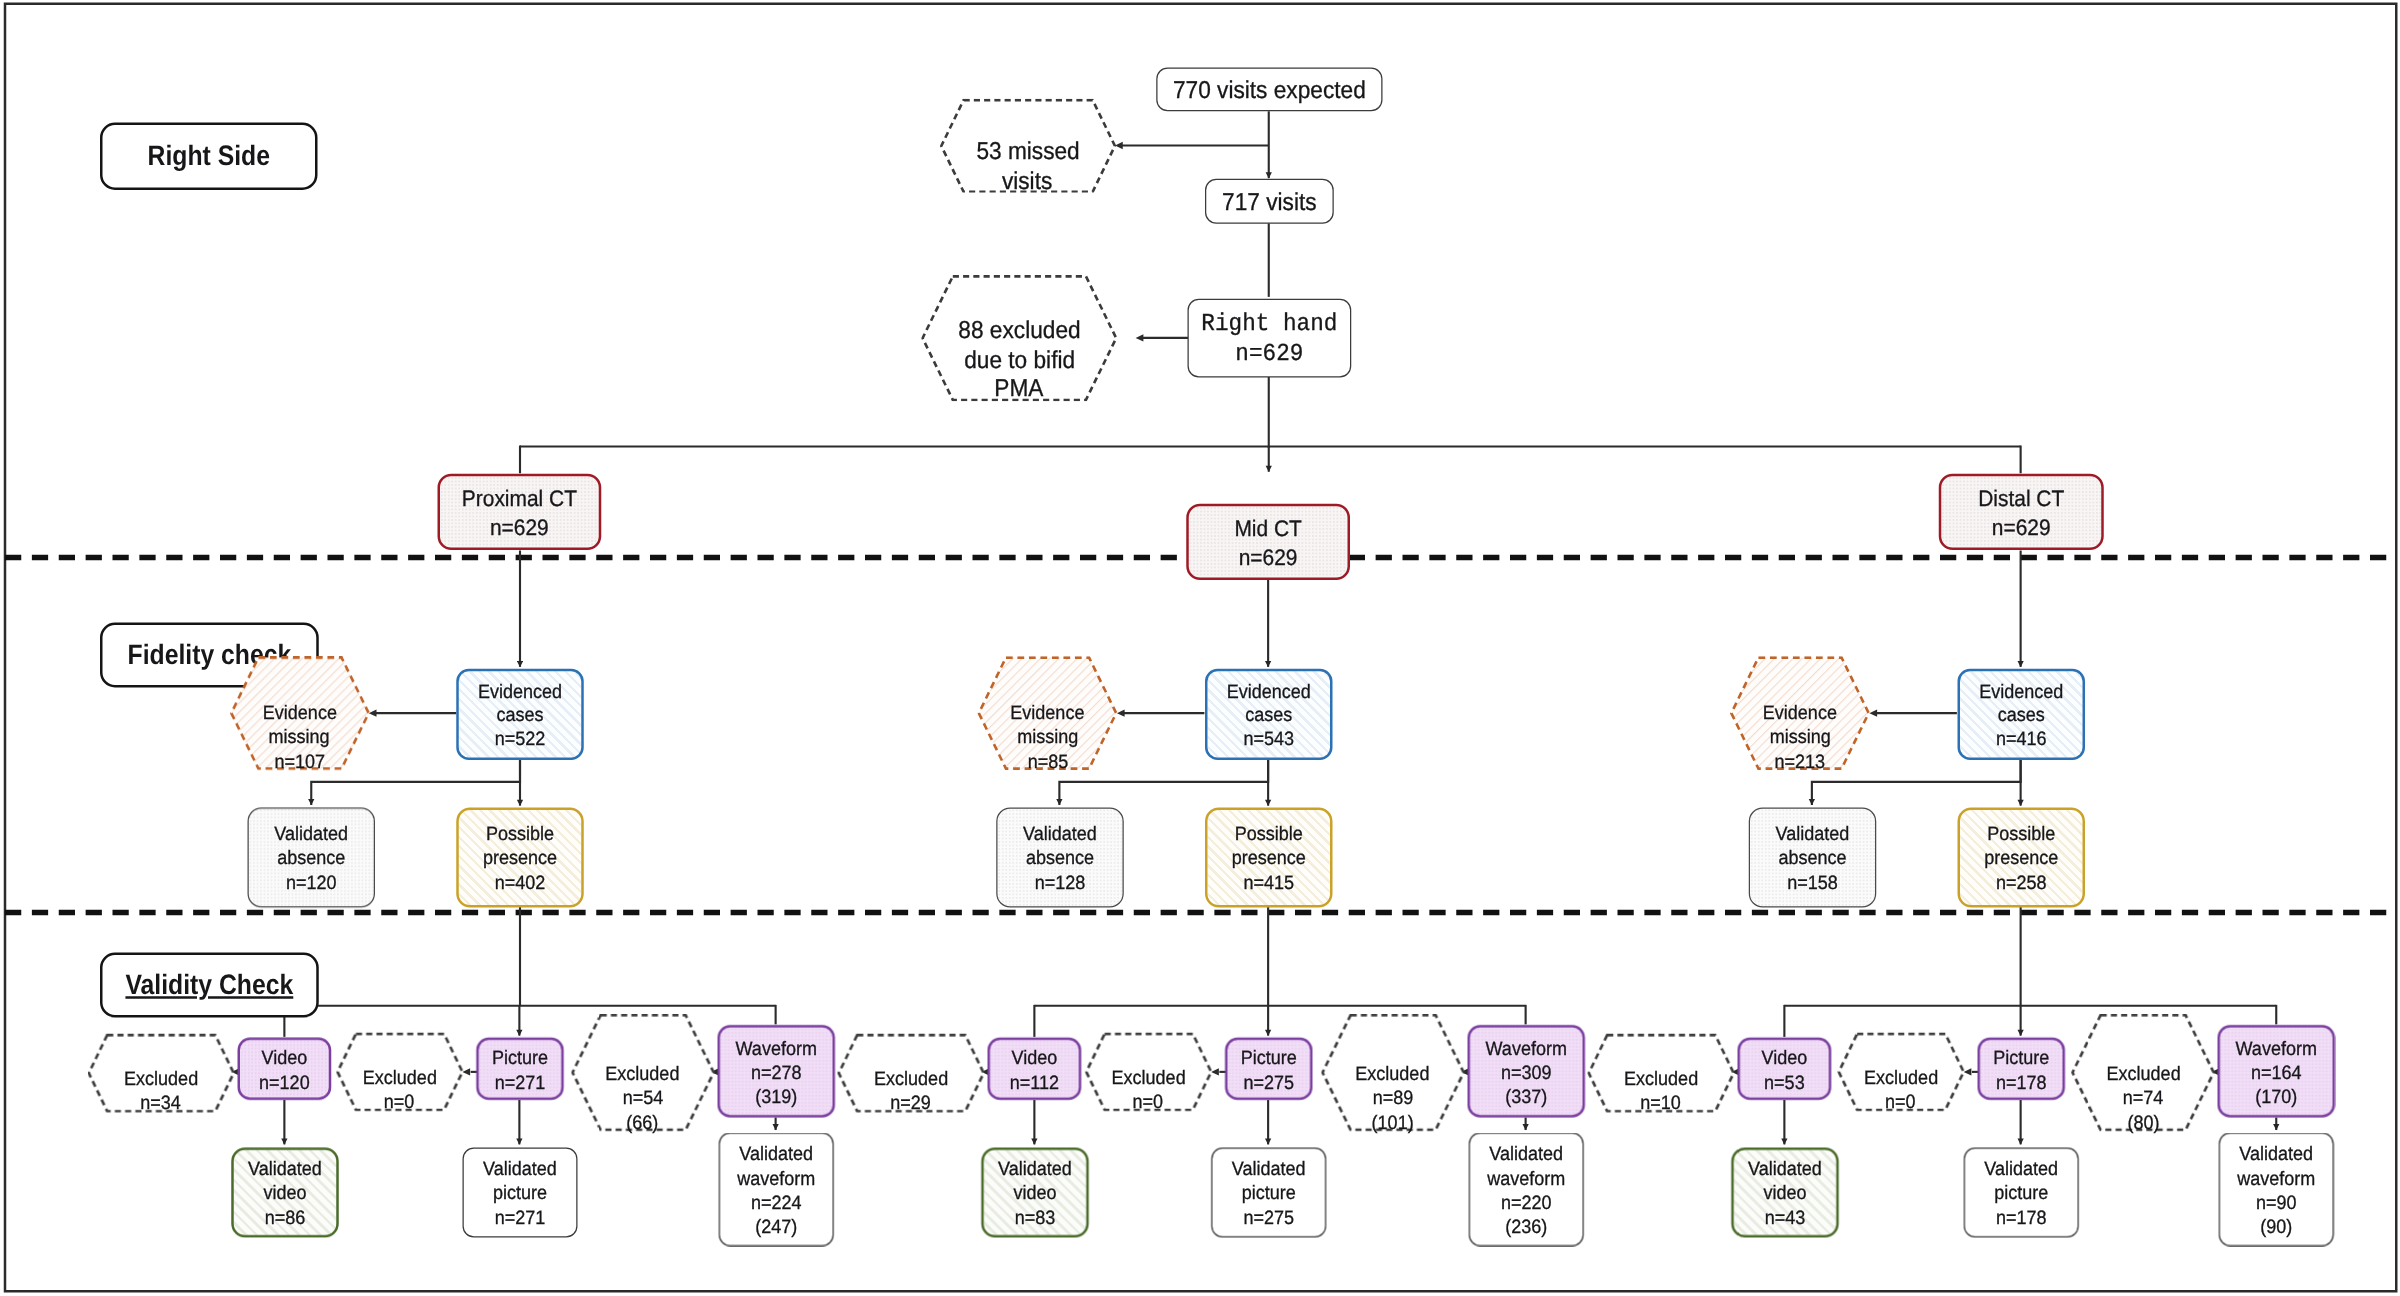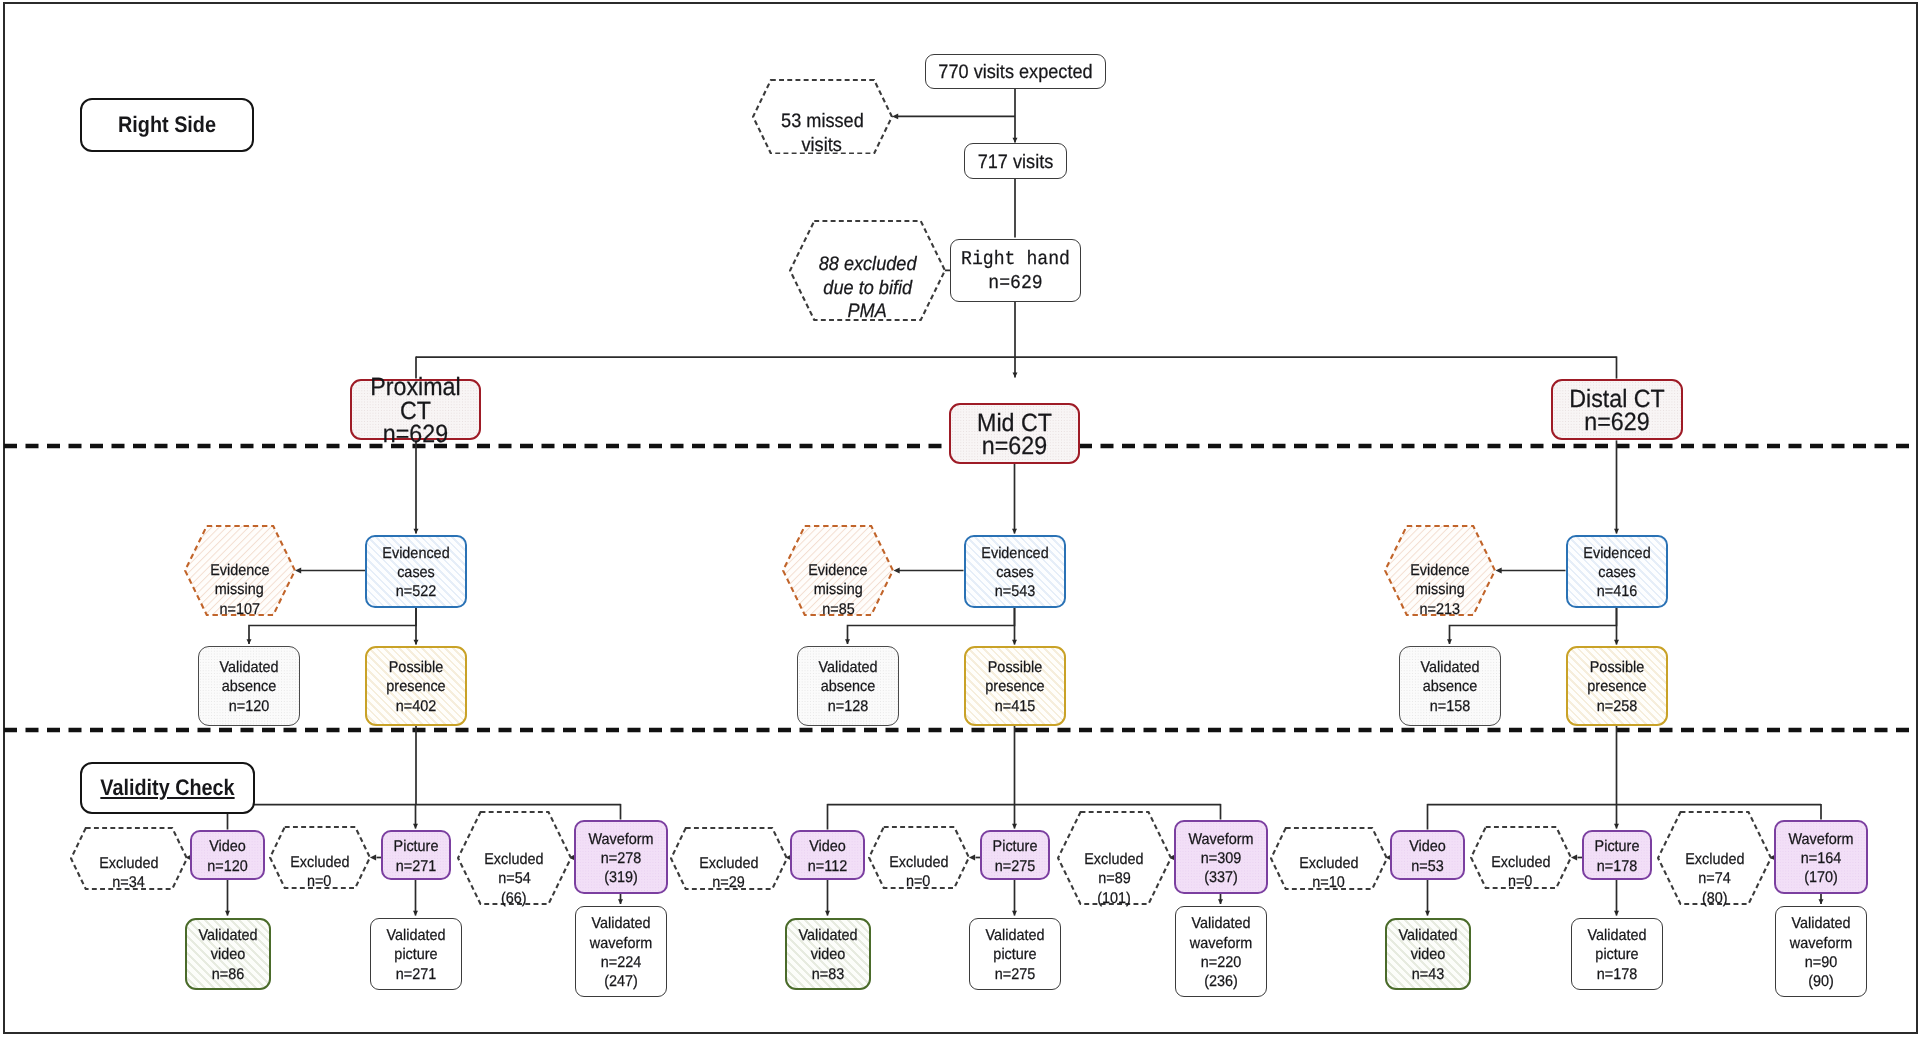--- a/index.html
+++ b/index.html
@@ -52,21 +52,21 @@
             background-color:#ffffff;
             background-image:repeating-linear-gradient(45deg,
               #e7ebe0 0 2.1px, #fcfdfa 2.1px 6.0px);}
   
   .hex{position:absolute;}
   .hex .txt{position:absolute;left:0;top:0;width:100%;height:100%;
             display:flex;flex-direction:column;align-items:center;
             justify-content:flex-end;text-align:center;color:#17171a;}
   .hex svg{display:block;}
   .f15{font-size:15.5px;line-height:19.3px;}
-  .f18{font-size:25px;line-height:23.3px;}
+  .f18{font-size:18px;line-height:23.3px;}
   .f19{font-size:19.5px;line-height:23.5px;}
   .f24{font-size:22.5px;line-height:26px;}
   .pill .txt{transform:scaleX(0.88) translateZ(0);padding-top:0;}
 </style>
 </head>
 <body>
 
 <div id="canvas">
   <div class="frame"></div>
 <svg class="lines">
@@ -146,20 +146,23 @@
 <path d="M 1595.5 857.5 L 1577.5 857.5" stroke="#2b2b2b" stroke-width="1.7" fill="none"></path>
 <polygon points="1570.90,857.50 1577.10,854.55 1577.10,860.45" fill="#2b2b2b"></polygon>
 <path d="M 1616.5 880.0 L 1616.5 915.5" stroke="#2b2b2b" stroke-width="1.7" fill="none" marker-end="url(#ar)"></path>
 <path d="M 1788.0 857.5 L 1775.0 857.5" stroke="#2b2b2b" stroke-width="1.7" fill="none"></path>
 <polygon points="1769.20,857.50 1775.40,854.55 1775.40,860.45" fill="#2b2b2b"></polygon>
 <path d="M 1821.0 894.0 L 1821.0 904.0" stroke="#2b2b2b" stroke-width="1.7" fill="none" marker-end="url(#ar)"></path>
     </svg>
 <div class="node pill f24" style="left:80.0px;top:53.5px;width:174.0px;height:54.0px;">
       <div class="txt">Right Side</div>
     </div>
+<div class="node pill f24" style="left:79.5px;top:454.0px;width:175.0px;height:52.0px;">
+      <div class="txt">Fidelity check</div>
+    </div>
 <div class="node pill f24" style="left:79.5px;top:718px;width:175.0px;height:52.0px;text-decoration:underline;">
       <div class="txt">Validity Check</div>
     </div>
 <div class="node rbox f19" style="left:924.5px;top:54.0px;width:181.0px;height:35.0px;">
       <div class="txt">
         <span class="ln">770 visits expected</span>
       </div>
     </div>
 <div class="hex f19" style="left:751.5px;top:78.5px;width:141.0px;height:75.5px;">
       <svg width="141.0" height="75.5" viewBox="0 0 141.0 75.5">
@@ -168,21 +171,21 @@
       <div class="txt">
         <span class="ln">53 missed</span>
         <span class="ln">visits</span>
       </div>
     </div>
 <div class="node rbox f19" style="left:963.5px;top:143.0px;width:103.0px;height:35.5px;">
       <div class="txt">
         <span class="ln">717 visits</span>
       </div>
     </div>
-<div class="hex f19" style="left:789px;top:219.5px;width:157.0px;height:101.0px;font-style:italic;">
+<div class="hex f19" style="left:737px;top:219.5px;width:157.0px;height:101.0px;">
       <svg width="157.0" height="101.0" viewBox="0 0 157.0 101.0">
         <polygon points="25.25,1.05 131.75,1.05 155.95,50.50 131.75,99.95 25.25,99.95 1.05,50.50" fill="#ffffff" stroke="#3b3b3b" stroke-width="2.1" stroke-dasharray="4.9,3.3" stroke-linejoin="miter"></polygon>
       </svg>
       <div class="txt">
         <span class="ln">88 excluded</span>
         <span class="ln">due to bifid</span>
         <span class="ln">PMA</span>
       </div>
     </div>
 <div class="node rbox f19" style="left:950.0px;top:238.5px;width:131.0px;height:63.0px;font-family:Liberation Mono, monospace;">

